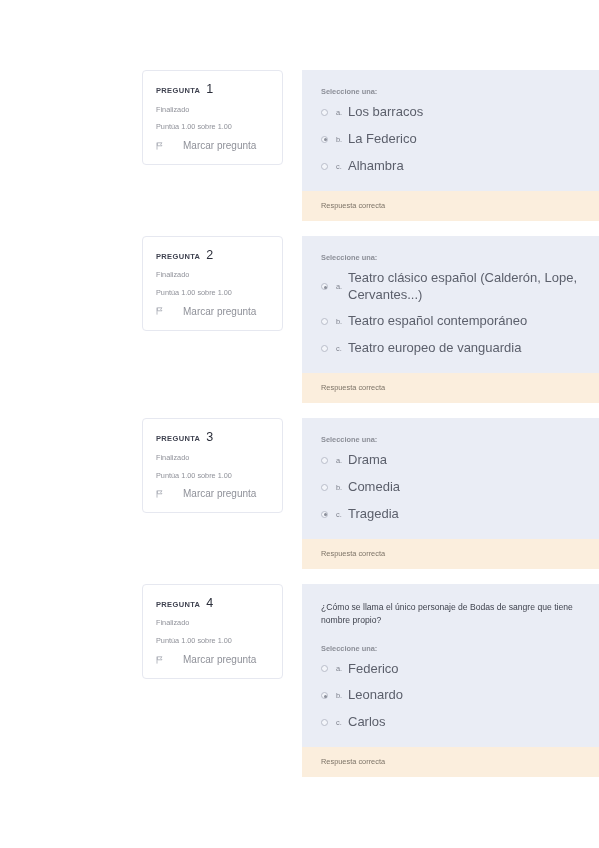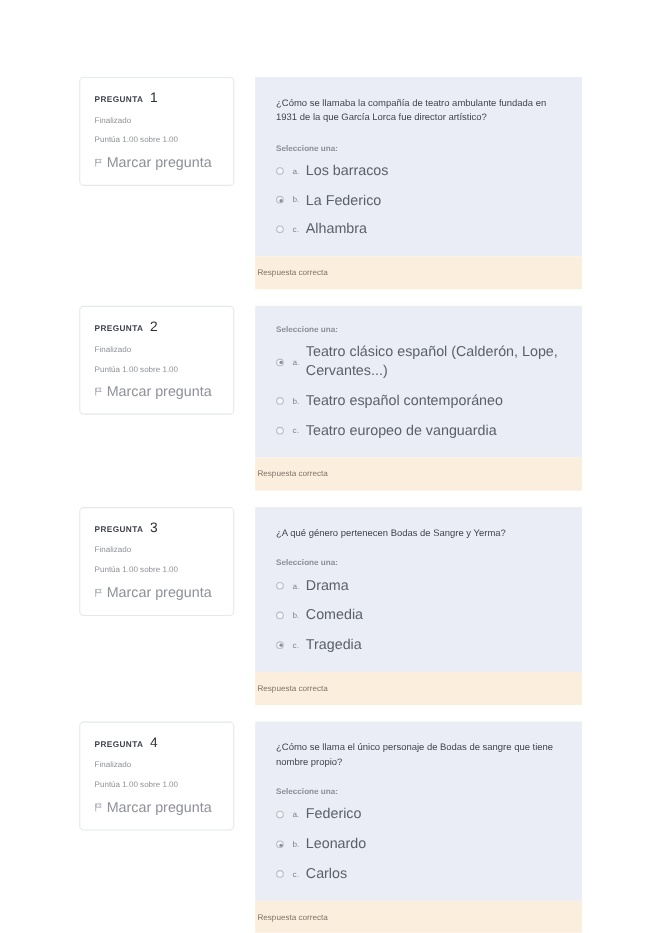--- a/index.html
+++ b/index.html
@@ -21,20 +21,21 @@
     background: #ffffff;
     padding-top: 70px;
   }
 
   
   .qblock {
     position: relative;
     display: flex;
     align-items: flex-start;
     margin-bottom: 15px;
+    justify-content: flex-end;
   }
 
   
   .qinfo {
     width: 141px;
     margin-left: 72px;
     background: #ffffff;
     border: 1px solid #e6e8f0;
     border-radius: 4px;
     padding: 12px 11px 13px 13px;
@@ -70,22 +71,22 @@
     line-height: 1.35;
     margin-bottom: 8px;
     white-space: nowrap;
   }
 
   .qinfo-line:last-child { margin-bottom: 0; }
 
   .qflag {
     display: flex;
     align-items: center;
-    gap: 4px;
-    font-size: 13px;
+    gap: 20px;
+    font-size: 10px;
     color: #8f9199;
     cursor: pointer;
   }
 
   .flag-ico { display: block; flex: 0 0 auto; }
 
   
   .qpanel {
     width: 297px;
     margin-left: 19px;
@@ -154,21 +155,21 @@
 
   .opt-text {
     font-size: 13px;
     color: #5b5f6b;
     line-height: 1.3;
   }
 
   
   .qfeedback {
     background: #fbeedd;
-    padding: 10px 19px 11px 2px;
+    padding: 10px 19px 11px 19px;
     font-size: 7.4px;
     color: #7c7367;
   }
 
   .spacer-bot { height: 150px; }
 </style>
 </head>
 <body>
 
 <div class="page">
@@ -186,21 +187,20 @@
         <svg class="flag-ico" width="7" height="8" viewBox="0 0 7 8">
           <path d="M1 0.6 L1 7.6" stroke="#a6a9b2" stroke-width="0.8" fill="none"></path>
           <path d="M1.4 0.8 L6 0.8 L4.7 2.3 L6 3.8 L1.4 3.8 Z" fill="none" stroke="#a6a9b2" stroke-width="0.8"></path>
         </svg>
         <span>Marcar pregunta</span>
       </div>
     </div>
 
     <div class="qpanel">
       <div class="qbody">
-        <div class="qtext">¿Cómo se llamaba la compañía de teatro ambulante fundada en 1931 de la que García Lorca fue director artístico?</div>
         <div class="qselect">Seleccione una:</div>
         <ul class="qopts">
               <li class="qopt">
                 <span class="radio"></span>
                 <span class="opt-letter">a.</span>
                 <span class="opt-text">Los barracos</span>
               </li>
               <li class="qopt">
                 <span class="radio on"></span>
                 <span class="opt-letter">b.</span>
@@ -279,21 +279,20 @@
         <svg class="flag-ico" width="7" height="8" viewBox="0 0 7 8">
           <path d="M1 0.6 L1 7.6" stroke="#a6a9b2" stroke-width="0.8" fill="none"></path>
           <path d="M1.4 0.8 L6 0.8 L4.7 2.3 L6 3.8 L1.4 3.8 Z" fill="none" stroke="#a6a9b2" stroke-width="0.8"></path>
         </svg>
         <span>Marcar pregunta</span>
       </div>
     </div>
 
     <div class="qpanel">
       <div class="qbody">
-        <div class="qtext">¿A qué género pertenecen Bodas de Sangre y Yerma?</div>
         <div class="qselect">Seleccione una:</div>
         <ul class="qopts">
               <li class="qopt">
                 <span class="radio"></span>
                 <span class="opt-letter">a.</span>
                 <span class="opt-text">Drama</span>
               </li>
               <li class="qopt">
                 <span class="radio"></span>
                 <span class="opt-letter">b.</span>

